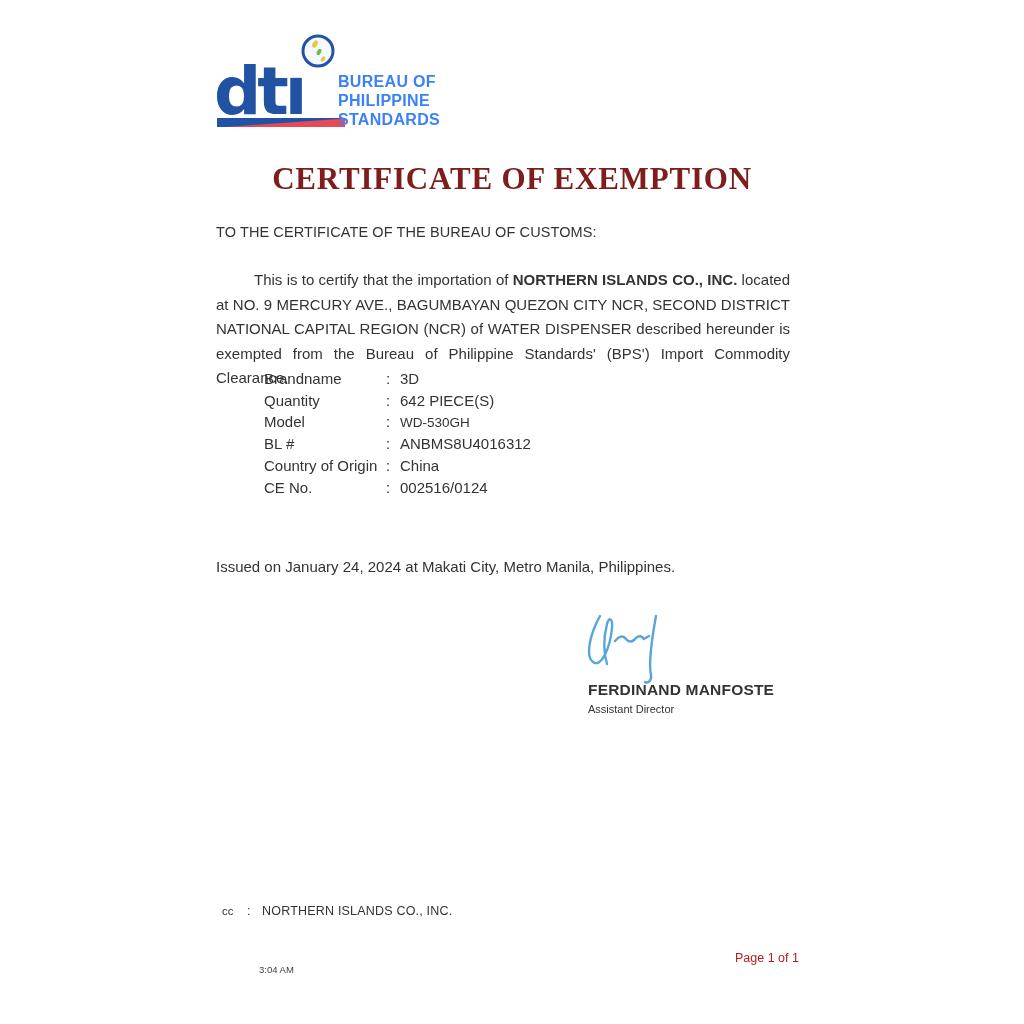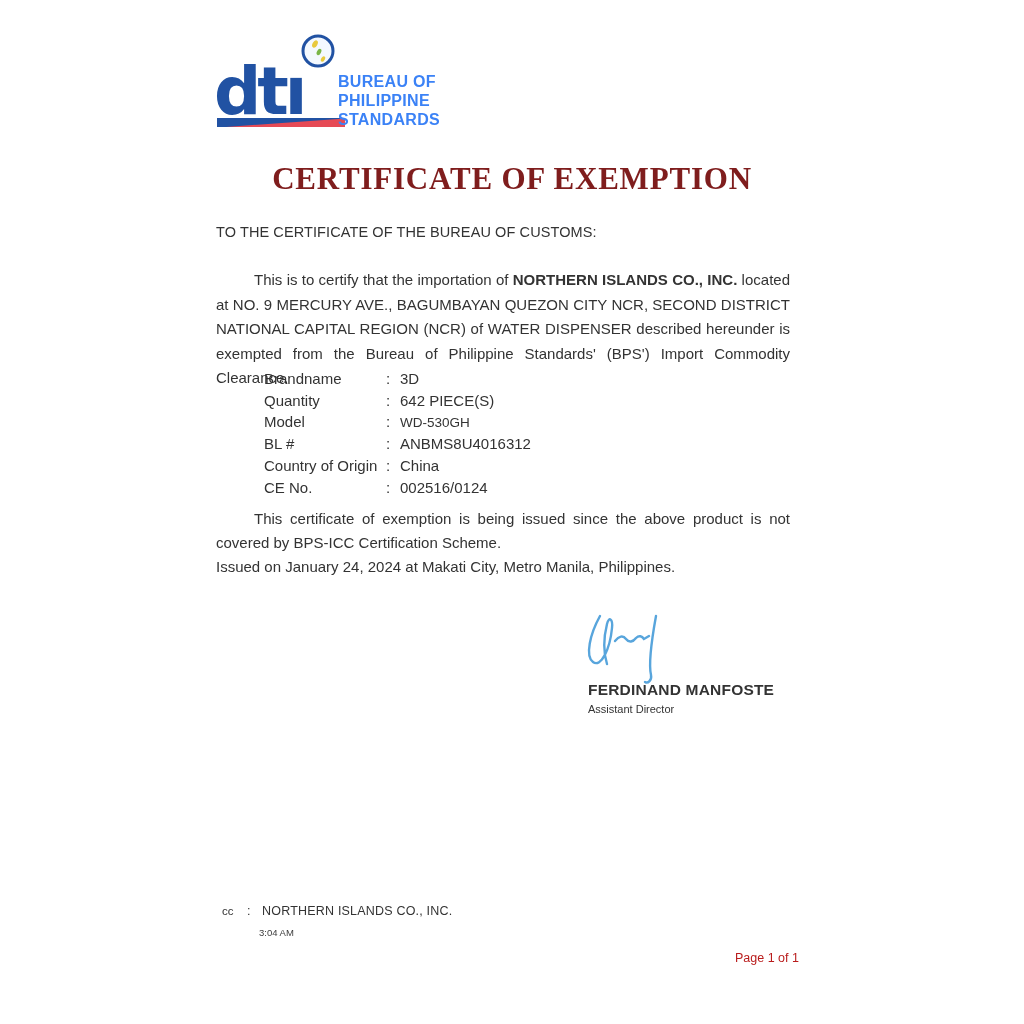--- a/index.html
+++ b/index.html
@@ -47,21 +47,21 @@
   .detail-value.small { font-size:13.5px; }
   
   .signature-svg { position:absolute; left:582px; top:604px; }
   .sig-name { position:absolute; left:588px; top:681px; font-weight:bold; font-size:15.5px; letter-spacing:0.2px; }
   .sig-title { position:absolute; left:588px; top:703px; font-size:11px; }
   
   .cc-row { position:absolute; left:222px; top:904px; font-size:12.5px; display:flex; align-items:baseline; }
   .cc-label { width:25px; font-size:11.5px; }
   .cc-colon { width:15px; }
   .cc-value { letter-spacing:0.2px; }
-  .timestamp { position:absolute; left:259px; top:927px; font-size:9.5px; color:#3c3c3c; }
+  .timestamp { position:absolute; left:259px; top:964px; font-size:9.5px; color:#3c3c3c; }
   .page-num { position:absolute; left:735px; top:951px; font-size:12.5px; color:#b91c1c; }
 </style>
 </head>
 <body>
 
 <div class="sheet">
 
   <div class="logo-lockup">
     <svg class="logo-svg" width="140" height="106" viewBox="0 0 140 106">
 
@@ -117,21 +117,20 @@
       <span class="detail-colon">:</span>
       <span class="detail-value">China</span>
     </div>
     <div class="detail-row">
       <span class="detail-label">CE No.</span>
       <span class="detail-colon">:</span>
       <span class="detail-value">002516/0124</span>
     </div>
   </div>
 
-  <p class="para para-closing">This certificate of exemption is being issued since the above product is not covered by BPS-ICC Certification Scheme.</p>
 
   <div class="issued-line">Issued on January 24, 2024 at Makati City, Metro Manila, Philippines.</div>
 
   <svg class="signature-svg" width="110" height="84" viewBox="0 0 110 84">
     <g fill="none" stroke="#58a5dc" stroke-width="2.4" stroke-linecap="round">
       <path d="M 18,12 C 8,30 3,52 11,58 C 19,64 28,45 30,24 C 31,15 27,12 25,20 C 22,32 21,47 25,60"></path>
       <path d="M 33,37 c 4,-5 8,-6 11,-2 c 3,4 7,3 10,-1 c 3,-3 6,-2 8,1 l 5,-3"></path>
       <path d="M 74,12 C 70,34 66,58 69,71 c 1,5 -3,9 -6,7"></path>
     </g>
   </svg>

